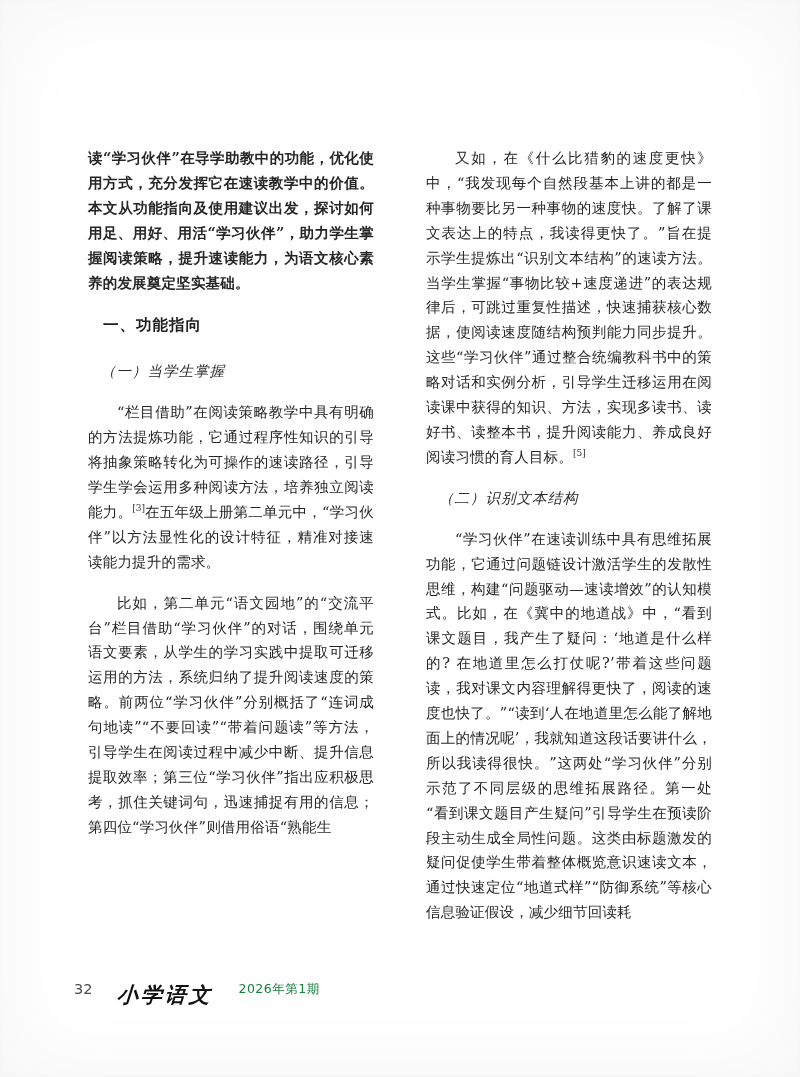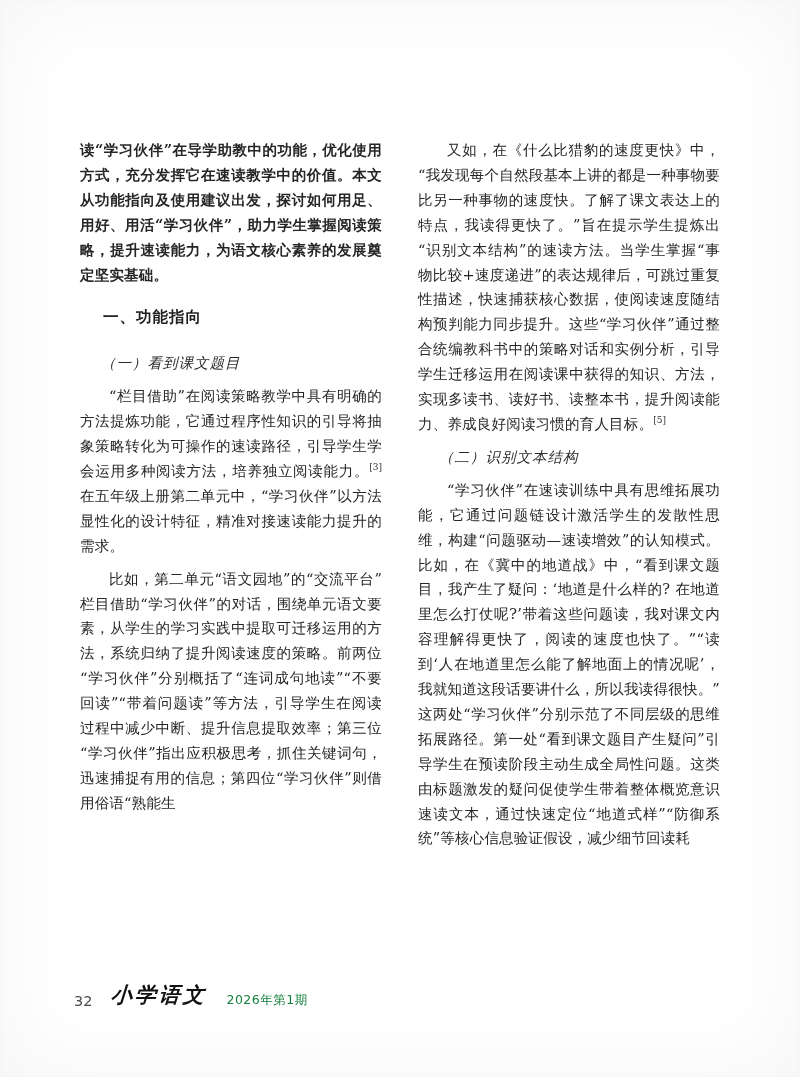--- a/index.html
+++ b/index.html
@@ -31,21 +31,21 @@
   }
   .col {
     width: 318px;
     font-size: 14.5px;
     line-height: 24.9px;
     text-align: justify;
     text-justify: inter-character;
     letter-spacing: 0.2px;
   }
   .col p {
-    margin: 8px;
+    margin: 16px;
     text-indent: 2em;
   }
   .col p.no-indent {
     text-indent: 0;
   }
   .abstract {
     font-weight: bold;
   }
   h2.section-heading {
     font-family: "DejaVu Sans", "Liberation Sans", sans-serif;
@@ -70,22 +70,22 @@
     line-height: 0;
     vertical-align: super;
     letter-spacing: 0;
     color: #333333;
   }
   footer.page-footer {
     position: absolute;
     left: 74px;
     top: 981px;
     display: flex;
-    align-items: flex-end;
-    gap: 19px;
+    align-items: flex-start;
+    gap: 25px;
     white-space: nowrap;
   }
   .page-number {
     font-family: "DejaVu Sans", "Liberation Sans", sans-serif;
     font-size: 14.5px;
     color: #4a4a4a;
   }
   .journal-name {
     font-family: "DejaVu Serif", "Liberation Serif", serif;
     font-size: 21px;
@@ -108,21 +108,21 @@
 <div class="page">
 
   <main class="columns">
 
     <section class="col">
       <p class="abstract no-indent">读“学习伙伴”在导学助教中的功能，优化使用方式，充分发挥它在速读教学中的价值。本文从功能指向及使用建议出发，探讨如何用足、用好、用活“学习伙伴”，助力学生掌握阅读策略，提升速读能力，为语文核心素养的发展奠定坚实基础。</p>
 
       <h2 class="section-heading">一、功能指向</h2>
 
 
-      <h3 class="subsection-heading">（一）看到课文题目</h3>
+      <h3 class="subsection-heading">（一）当学生掌握</h3>
 
       <p><span>“栏目借助”在阅读策略教学中具有明确的方法提炼功能，它通过程序性知识的引导将抽象策略转化为可操作的速读路径，引导学生学会运用多种阅读方法，培养独立阅读能力。</span><sup class="ref">[3]</sup><span>在五年级上册第二单元中，“学习伙伴”以方法显性化的设计特征，精准对接速读能力提升的需求。</span></p>
 
       <p>比如，第二单元“语文园地”的“交流平台”栏目借助“学习伙伴”的对话，围绕单元语文要素，从学生的学习实践中提取可迁移运用的方法，系统归纳了提升阅读速度的策略。前两位“学习伙伴”分别概括了“连词成句地读”“不要回读”“带着问题读”等方法，引导学生在阅读过程中减少中断、提升信息提取效率；第三位“学习伙伴”指出应积极思考，抓住关键词句，迅速捕捉有用的信息；第四位“学习伙伴”则借用俗语“熟能生</p>
     </section>
 
     <section class="col">
 
       <p><span>又如，在《什么比猎豹的速度更快》中，“我发现每个自然段基本上讲的都是一种事物要比另一种事物的速度快。了解了课文表达上的特点，我读得更快了。”旨在提示学生提炼出“识别文本结构”的速读方法。当学生掌握“事物比较+速度递进”的表达规律后，可跳过重复性描述，快速捕获核心数据，使阅读速度随结构预判能力同步提升。这些“学习伙伴”通过整合统编教科书中的策略对话和实例分析，引导学生迁移运用在阅读课中获得的知识、方法，实现多读书、读好书、读整本书，提升阅读能力、养成良好阅读习惯的育人目标。</span><sup class="ref">[5]</sup></p>
 

